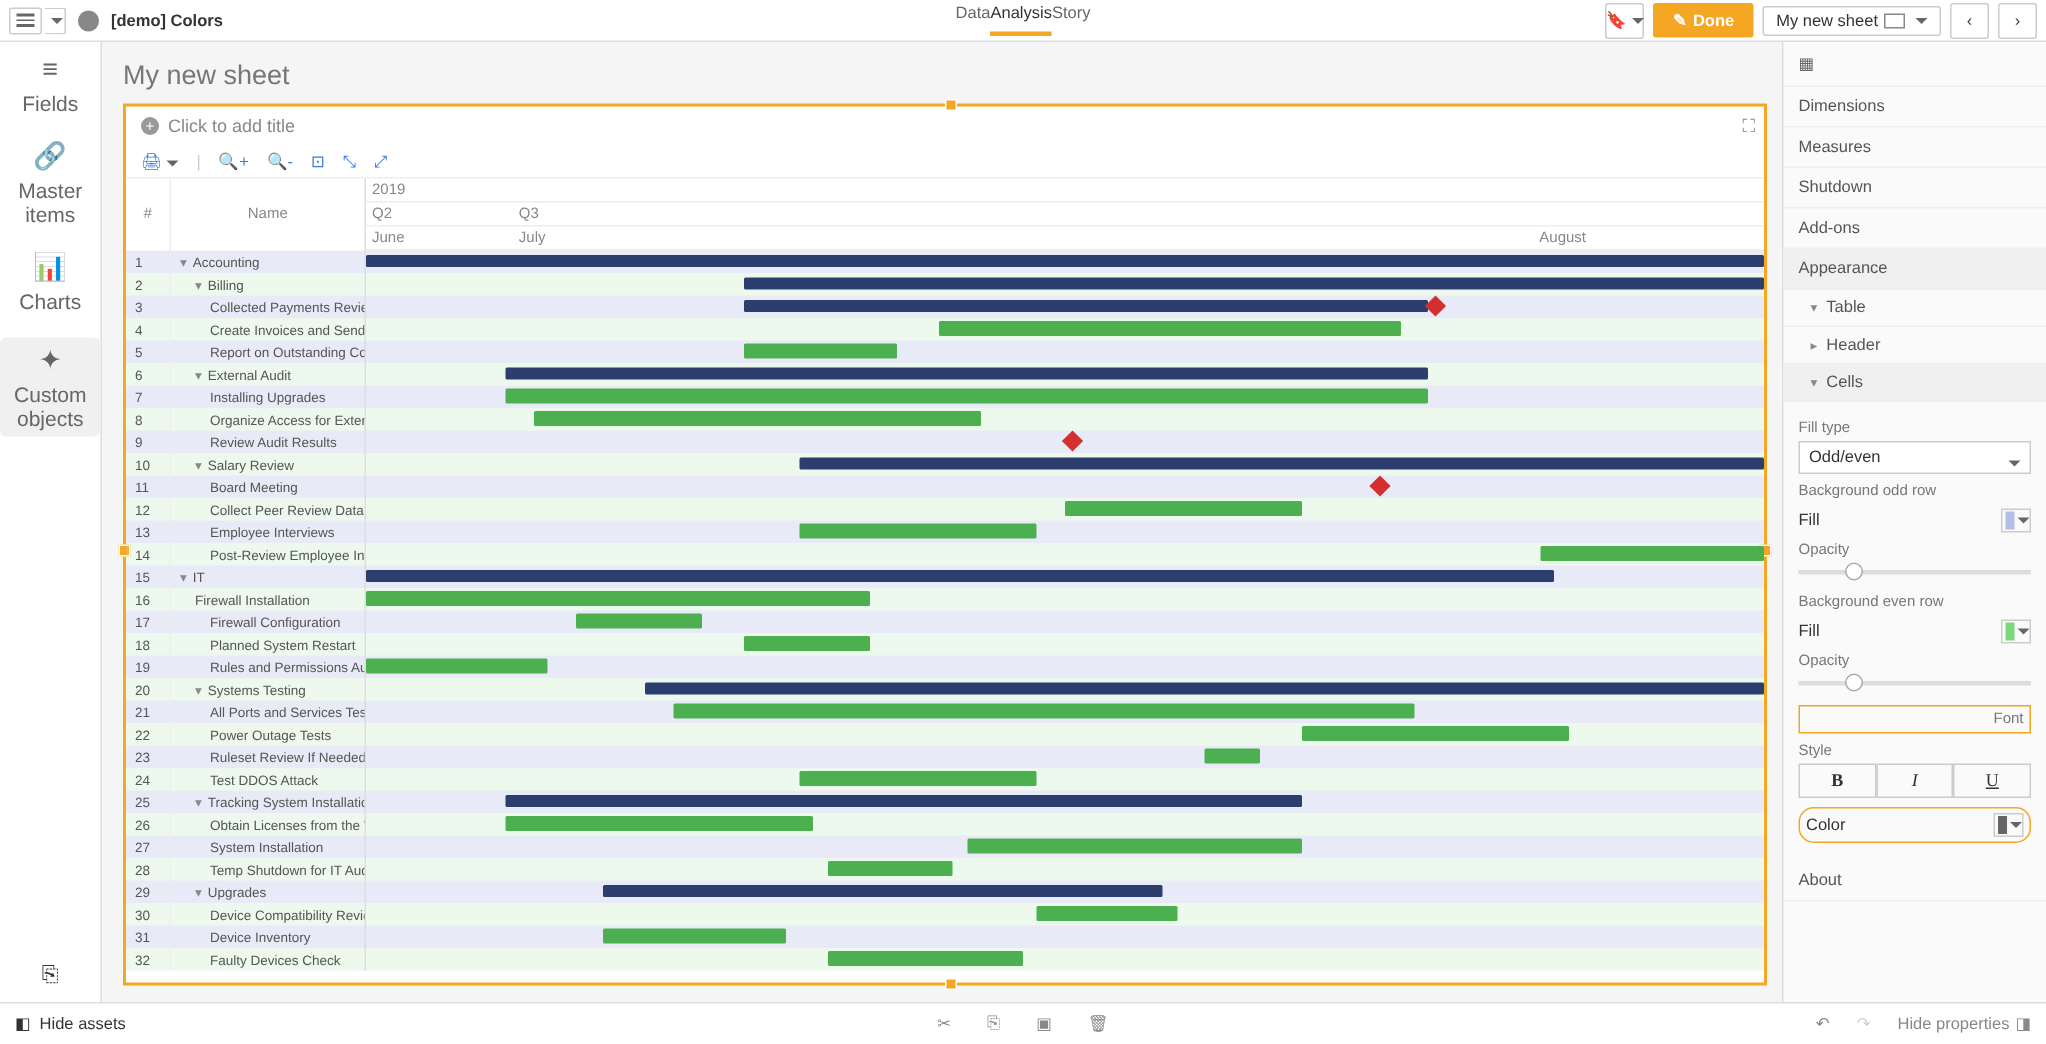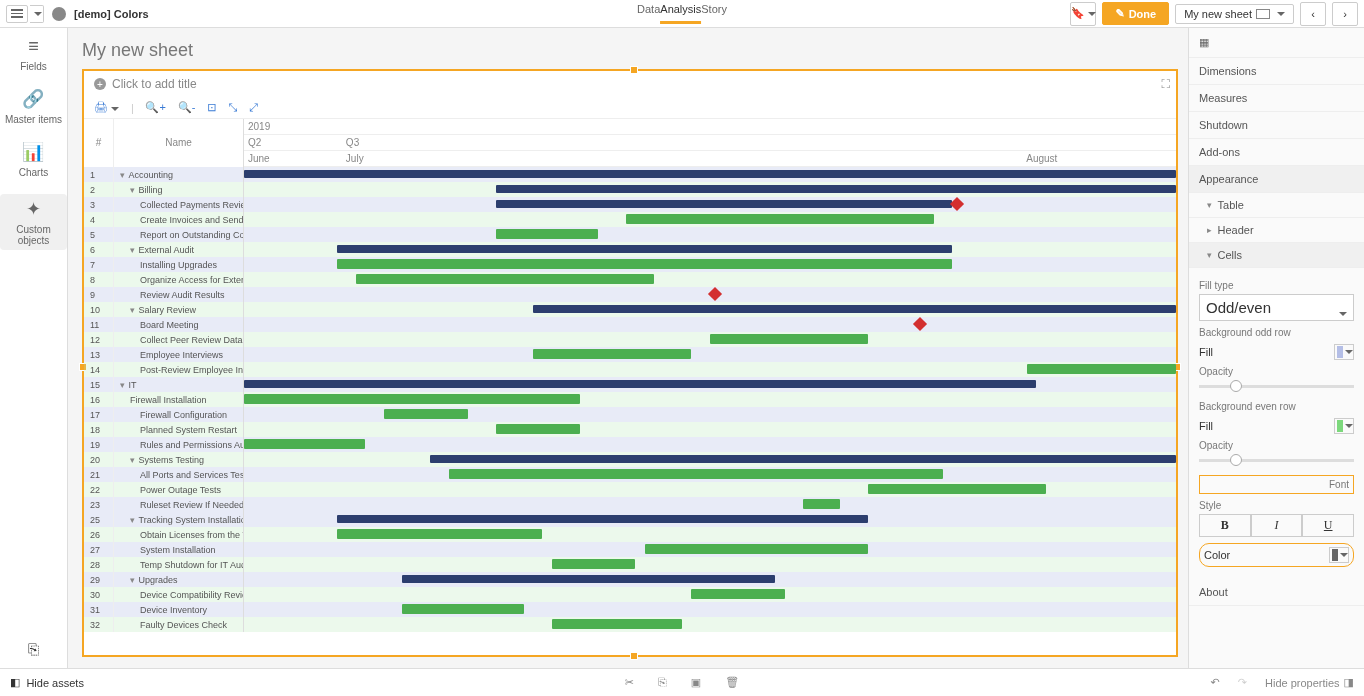--- a/index.html
+++ b/index.html
@@ -16,21 +16,21 @@
 .btn { border: 1px solid #ccc; background: #fff; padding: 3px 8px; font-size: 11px; border-radius: 2px; display: inline-flex; align-items: center; cursor: pointer; }
 .btn-done { background: #f5a623; border-color: #f5a623; color: #fff; font-weight: bold; padding: 4px 12px; }
 .btn-nav { width: 26px; height: 24px; justify-content: center; }
 .sheet-dd { display: flex; align-items: center; border: 1px solid #ccc; border-radius: 2px; padding: 3px 8px; font-size: 11px; }
 .sheet-icon { width: 14px; height: 10px; border: 1px solid #888; margin: 0 4px; }
 
 .body-area { display: flex; height: 640px; }
 .left-rail { width: 68px; border-right: 1px solid #ddd; display: flex; flex-direction: column; align-items: center; padding-top: 8px; }
 .rail-item { text-align: center; margin-bottom: 16px; cursor: pointer; }
 .rail-item .ic { font-size: 18px; color: #666; }
-.rail-item .lbl { font-size: 10px; color: #666; margin-top: 4px; text-align: center; }
+.rail-item .lbl { font-size: 14px; color: #666; margin-top: 4px; text-align: center; }
 .rail-item.active { background: #f0f0f0; border-radius: 4px; padding: 4px; }
 
 .canvas { flex: 1; background: #f5f5f5; position: relative; padding: 12px 10px 0 14px; }
 .sheet-title { font-size: 18px; color: #777; font-weight: 500; margin-bottom: 8px; }
 .chart-box { border: 2px solid #f5a623; background: #fff; height: 588px; position: relative; }
 .chart-title { padding: 6px 10px; font-size: 12px; color: #888; display: flex; align-items: center; gap: 6px; }
 .chart-title .plus { width: 12px; height: 12px; background: #999; color: #fff; border-radius: 50%; font-size: 10px; display: inline-flex; align-items: center; justify-content: center; }
 .expand { position: absolute; right: 6px; top: 6px; font-size: 12px; color: #888; cursor: pointer; }
 .toolbar { padding: 4px 10px; display: flex; align-items: center; gap: 12px; border-bottom: 1px solid #eee; font-size: 11px; color: #3a7bd5; }
 .toolbar .tb { cursor: pointer; }
@@ -62,21 +62,21 @@
 
 .handle { position: absolute; width: 8px; height: 8px; background: #f5a623; border: 1px solid #fff; }
 
 .right-panel { width: 176px; border-left: 1px solid #ddd; background: #fafafa; font-size: 11px; overflow-y: auto; }
 .rp-top { padding: 8px 10px; border-bottom: 1px solid #eee; }
 .rp-section { padding: 7px 10px; border-bottom: 1px solid #eee; color: #555; cursor: pointer; }
 .rp-sub { padding: 6px 10px 6px 18px; border-bottom: 1px solid #eee; color: #555; display: flex; align-items: center; gap: 6px; }
 .rp-sub .ar { color: #888; font-size: 9px; }
 .rp-body { padding: 6px 10px; }
 .rp-label { font-size: 10px; color: #777; margin: 6px 0 3px; }
-.rp-select { width: 100%; border: 1px solid #ccc; padding: 4px 6px; font-size: 15px; background: #fff; display: flex; justify-content: space-between; align-items: flex-end; }
+.rp-select { width: 100%; border: 1px solid #ccc; padding: 4px 6px; font-size: 11px; background: #fff; display: flex; justify-content: space-between; align-items: flex-end; }
 .rp-row { display: flex; justify-content: space-between; align-items: center; margin: 6px 0; }
 .swatch { width: 20px; height: 16px; border: 1px solid #ccc; display: inline-flex; align-items: center; }
 .swatch .c { width: 12px; height: 12px; margin-left: 2px; }
 .slider { position: relative; height: 10px; margin: 4px 0 10px; }
 .slider-track { height: 3px; background: #ddd; position: absolute; top: 4px; width: 100%; }
 .slider-thumb { width: 12px; height: 12px; border: 1px solid #aaa; background: #fff; border-radius: 50%; position: absolute; left: 20%; top: -1px; }
 .hl { border: 1.5px solid #f5a623; }
 .style-btns { display: flex; }
 .style-btns div { flex: 1; border: 1px solid #ccc; text-align: center; padding: 3px 0; font-size: 12px; font-family: Georgia, serif; }
 
@@ -389,20 +389,29 @@
             </div>
             <div class="row odd">
               <div class="rnum">23</div>
               <div class="rname" style="padding-left: 26px;">
                 <span>Ruleset Review If Needed</span>
               </div>
               <div class="rbars">
                 <div class="bar task" style="left: 60%; width: 4%;"></div>
               </div>
             </div>
+            <div class="row even">
+              <div class="rnum">24</div>
+              <div class="rname" style="padding-left: 26px;">
+                <span>Test DDOS Attack</span>
+              </div>
+              <div class="rbars">
+                <div class="bar task" style="left: 31%; width: 17%;"></div>
+              </div>
+            </div>
             <div class="row odd">
               <div class="rnum">25</div>
               <div class="rname" style="padding-left: 16px;">
                 <span class="tree">▾</span>
                 <span>Tracking System Installation</span>
               </div>
               <div class="rbars">
                 <div class="bar parent" style="left: 10%; width: 57%;"></div>
               </div>
             </div>

